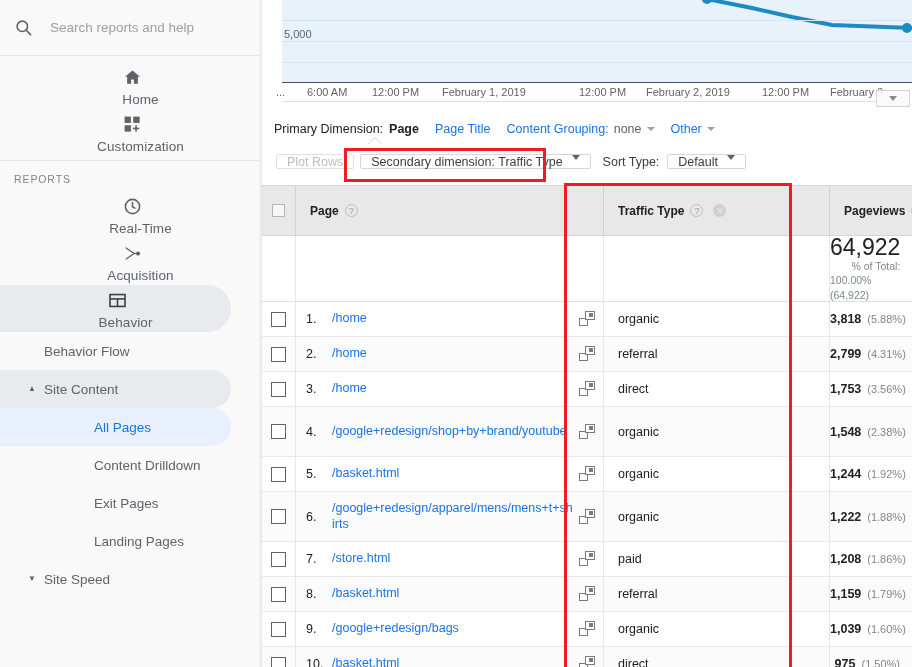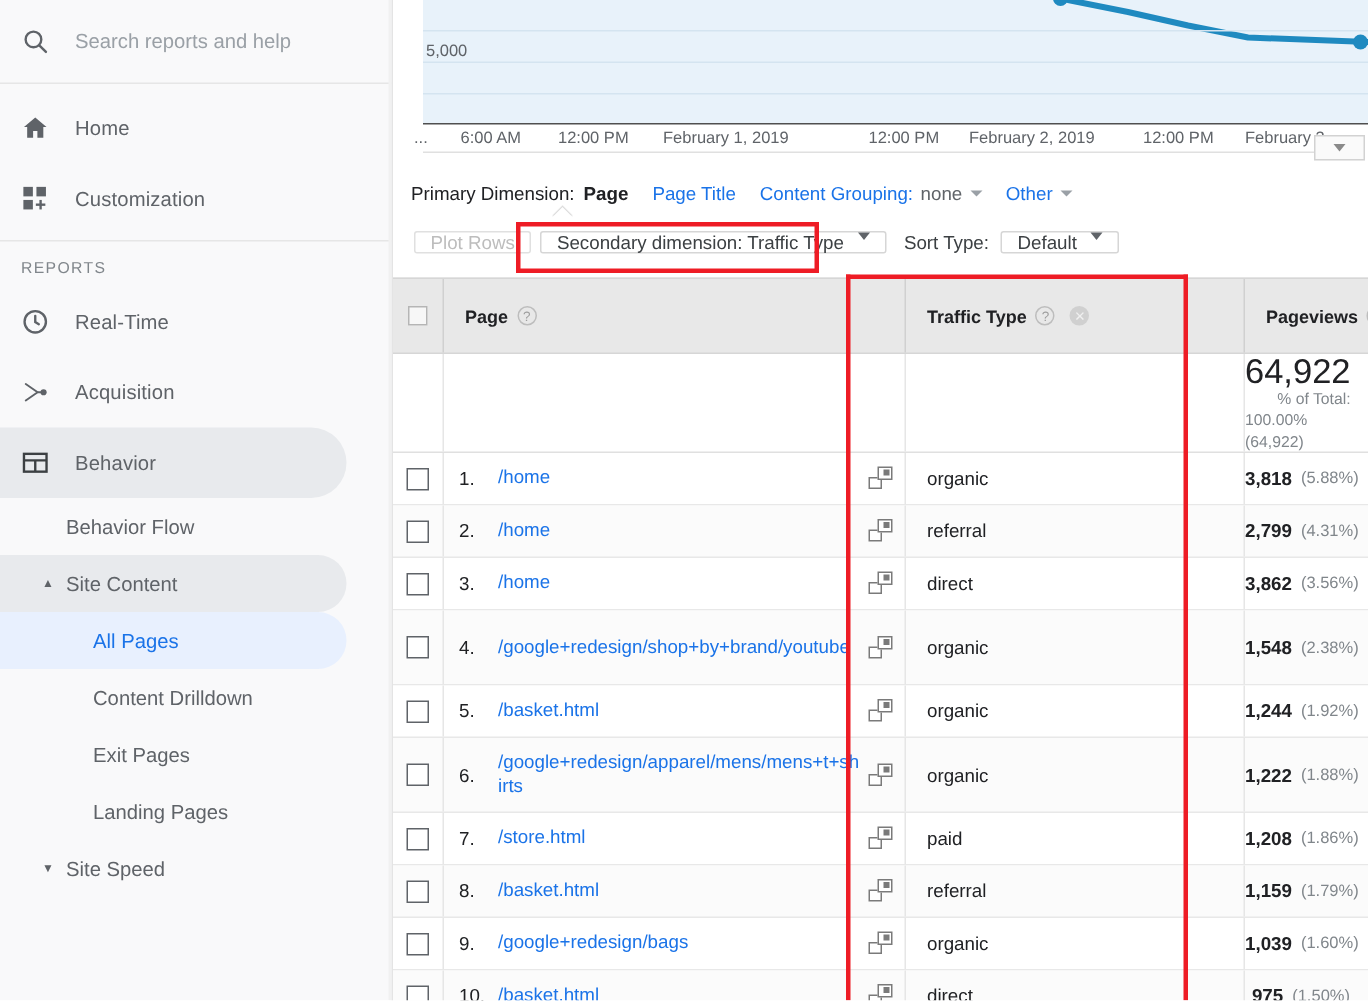--- a/index.html
+++ b/index.html
@@ -34,20 +34,21 @@
   }
   .search-input::placeholder { color: #9aa0a6; }
 
   .nav-block { padding-top: 6px; }
   .nav-item {
     display: flex; align-items: center;
     height: 47px;
     padding-left: 14px;
     cursor: pointer;
     position: relative;
+    flex-direction: column;
   }
   .nav-item .ico {
     width: 30px; flex: 0 0 30px;
     display: flex; align-items: center; justify-content: flex-start;
     color: #5f6368;
   }
   .nav-item .lbl {
     font-size: 13.5px; color: #5f6368; padding-left: 6px; letter-spacing: .1px;
   }
   .nav-item.pill {
@@ -74,21 +75,21 @@
     width: 16px; flex: 0 0 16px; color: #5f6368; font-size: 8px; line-height: 1;
     display: flex; align-items: center;
   }
   .sub-item.pill {
     background: #e8eaed; border-radius: 0 24px 24px 0; width: 231px;
   }
   .sub-item.selected {
     background: #e8f0fe; border-radius: 0 24px 24px 0; width: 231px; color: #1a73e8;
   }
   .sub-item.selected .txt { color: #1a73e8; font-weight: 500; }
-  .sub-item.deep { padding-left: 62px; }
+  .sub-item.deep { padding-left: 94px; }
 
   
   .side-track {
     position:absolute; right:0; top:0; width:2px; height:667px; background:#f1f1f1;
   }
 
   
   .main { flex: 1 1 auto; position: relative; height: 667px; background: #fff; overflow: hidden; }
 
   
@@ -515,21 +516,21 @@
               <span class="plink">/home</span>
               <span class="ext-icon">
                 <span class="sq1"></span>
                 <span class="sq2"></span>
               </span>
             </div>
             <div class="td td-tt">
               <span>direct</span>
             </div>
             <div class="td td-pv">
-              <span class="pv-num">3,862</span>
+              <span class="pv-num">1,753</span>
               <span class="pv-pct">(3.56%)</span>
             </div>
           </div>
           <div class="trow alt" style="min-height: 50px;">
             <div class="td td-chk">
               <span class="row-chk"></span>
             </div>
             <div class="td td-page">
               <span class="idx">4.</span>
               <span class="plink">/google+redesign/shop+by+brand/youtube</span>

